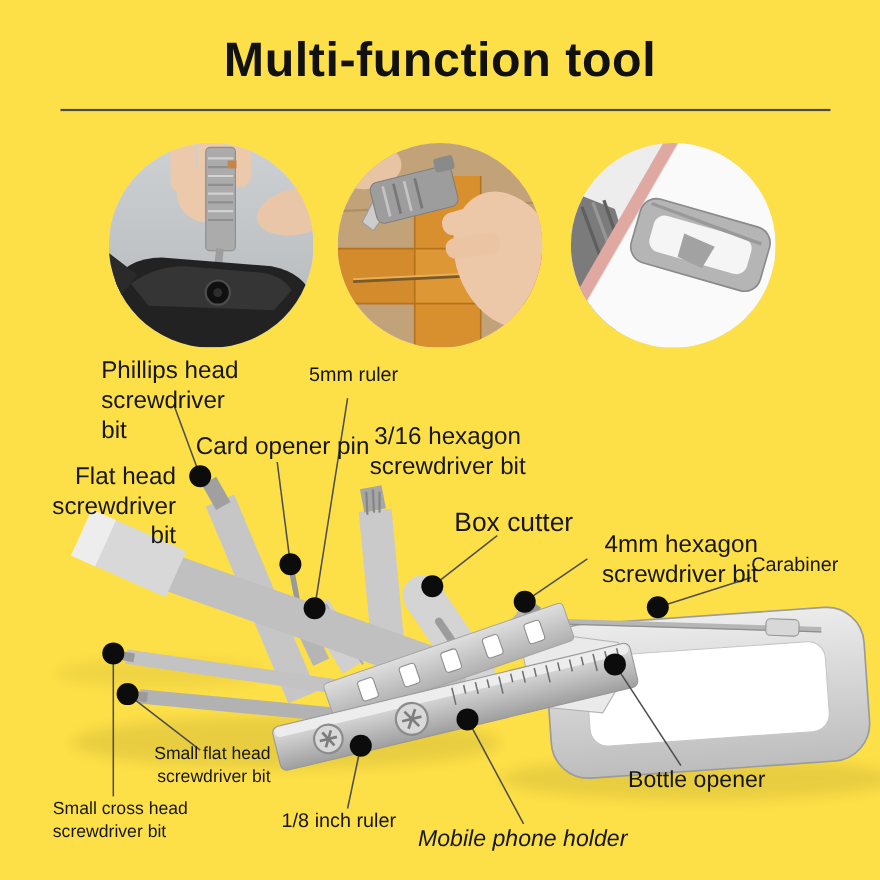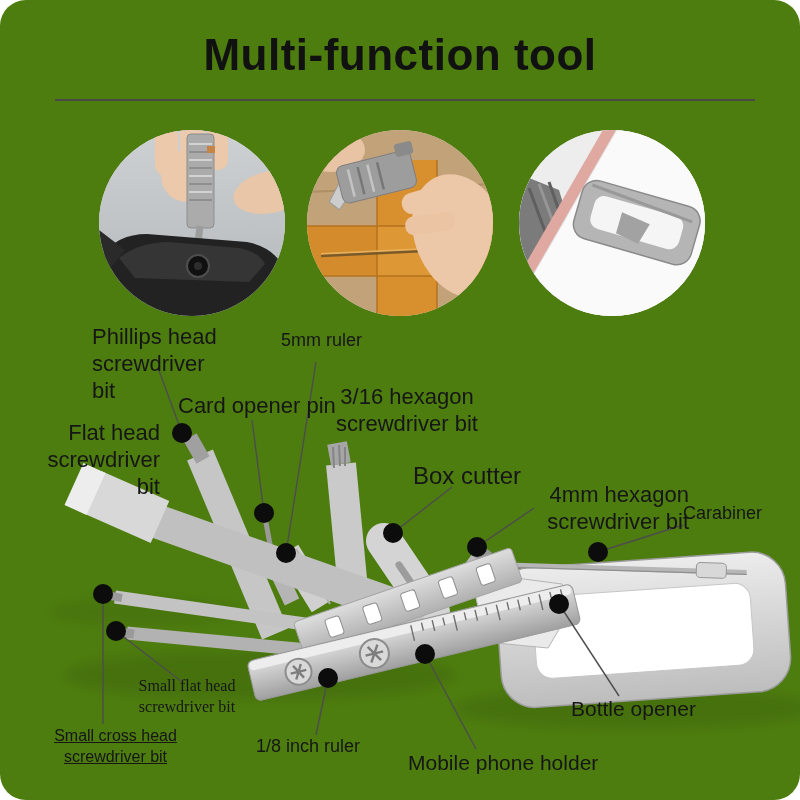--- a/index.html
+++ b/index.html
@@ -1,18 +1,18 @@
 <!DOCTYPE html>
 <html><head>
 <meta charset="utf-8">
 <style>
   html,body{margin:0;padding:0;background:#ffffff;}
   .canvas{
-    position:relative;width:800px;height:800px;background:#4d7c0f;overflow:hidden;
-    font-family:"Liberation Sans","DejaVu Sans",sans-serif;color:#141414;border-radius:26px;
+    position:relative;width:800px;height:800px;background:#fde047;overflow:hidden;
+    font-family:"Liberation Sans","DejaVu Sans",sans-serif;color:#141414;
   }
   .page-title{
     position:absolute;top:30px;left:0;width:800px;text-align:center;
     font-size:44px;font-weight:700;letter-spacing:0.5px;color:#111;
   }
   .divider{position:absolute;top:99px;left:55px;width:700px;height:2px;background:#4a4a4a;}
   .photo{
     position:absolute;top:130px;width:186px;height:186px;border-radius:50%;
     overflow:hidden;background:#ddd;
   }
@@ -263,19 +263,19 @@
   </svg>
 
   <div class="label wrap" style="left:92px;top:324px;width:132px;text-align:left;">Phillips head screwdriver bit</div>
   <div class="label" style="left:178px;top:393px;">Card opener pin</div>
   <div class="label lg" style="left:281px;top:330px;">5mm ruler</div>
   <div class="label wrap" style="left:331px;top:384px;width:152px;text-align:center;">3/16 hexagon screwdriver bit</div>
   <div class="label wrap" style="left:20px;top:420px;width:140px;text-align:right;">Flat head screwdriver bit</div>
   <div class="label lg" style="left:413px;top:461px;font-size:24px;">Box cutter</div>
   <div class="label wrap" style="left:537px;top:482px;width:152px;text-align:right;">4mm hexagon screwdriver bit</div>
   <div class="label lg" style="left:683px;top:503px;">Carabiner</div>
-  <div class="label sm wrap" style="left:128px;top:676px;width:118px;text-align:center;font-family:Liberation Serif, serif;">Small flat head screwdriver bit</div>
-  <div class="label sm wrap" style="left:48px;top:726px;width:135px;text-align:center;text-decoration:underline;">Small cross head screwdriver bit</div>
+  <div class="label sm wrap" style="left:128px;top:676px;width:118px;text-align:right;">Small flat head screwdriver bit</div>
+  <div class="label sm wrap" style="left:48px;top:726px;width:135px;text-align:left;">Small cross head screwdriver bit</div>
   <div class="label lg" style="left:256px;top:736px;">1/8 inch ruler</div>
-  <div class="label md" style="left:408px;top:750px;">Mobile phone holder</div>
+  <div class="label md" style="left:380px;top:750px;font-style:italic;">Mobile phone holder</div>
   <div class="label md" style="left:571px;top:696px;text-align:right;">Bottle opener</div>
 
 </div>
 
 </body></html>

